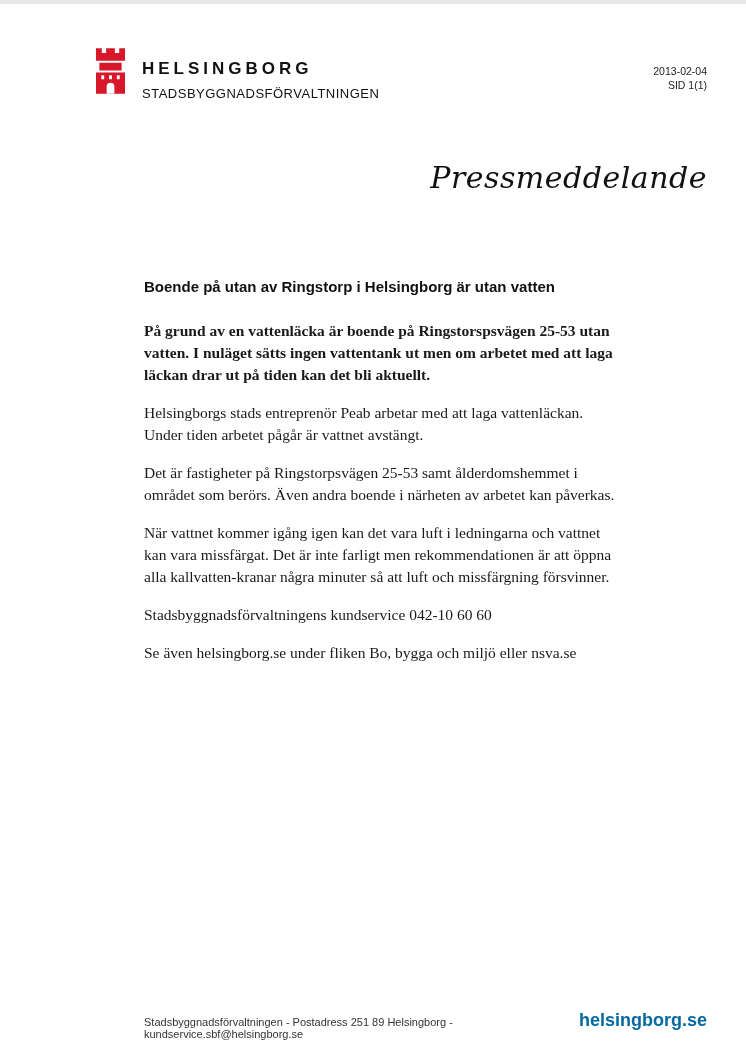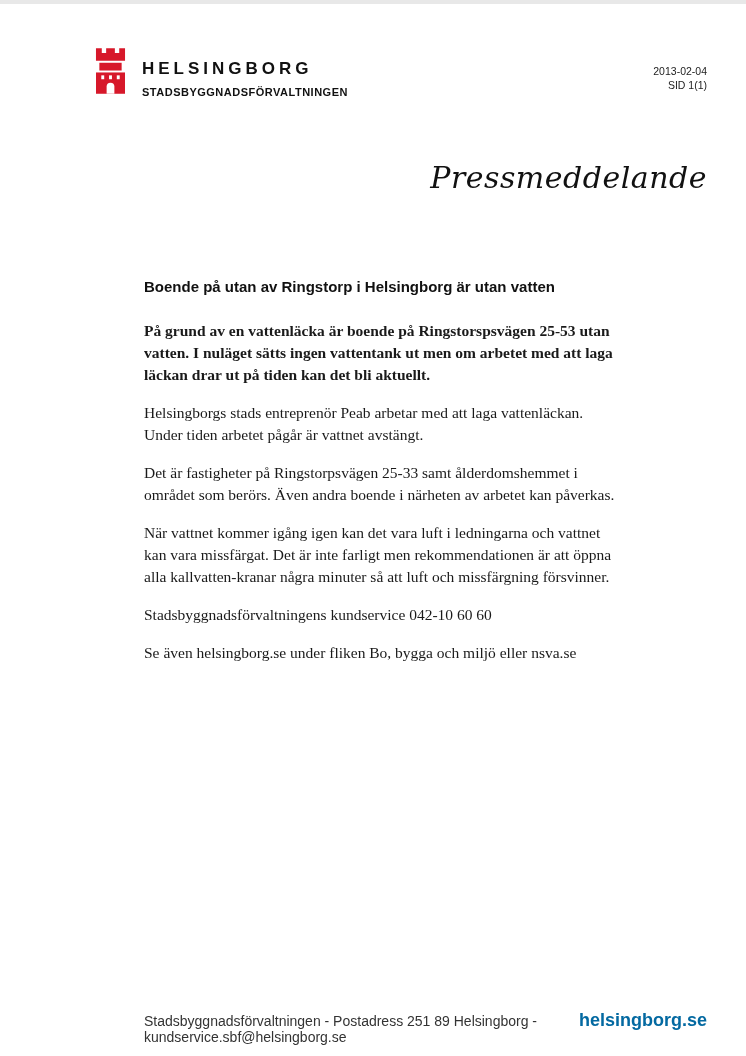--- a/index.html
+++ b/index.html
@@ -31,25 +31,24 @@
   .org-name {
     font-family: "Liberation Sans", sans-serif;
     font-weight: bold;
     font-size: 17px;
     letter-spacing: 4px;
     margin-top: 13px;
     color: #111;
   }
   .dept {
     font-family: "Liberation Sans", sans-serif;
-    font-size: 11px;
+    font-size: 13px;
     letter-spacing: 0.5px;
     margin-top: 7px;
     color: #111;
-    font-weight: bold;
   }
   .date-block {
     font-family: Liberation Sans, sans-serif;
     font-size: 10.5px;
     line-height: 1.35;
     text-align: right;
     margin-top: 18px;
     color: #222;
   }
 
@@ -94,21 +93,21 @@
     position: absolute;
     left: 144px;
     right: 39px;
     top: 1006px;
     display: flex;
     justify-content: space-between;
     align-items: baseline;
   }
   .footer-left {
     font-family: "Liberation Sans", sans-serif;
-    font-size: 14px;
+    font-size: 11px;
     color: #333;
   }
   .footer-right {
     font-family: "Liberation Sans", sans-serif;
     font-weight: bold;
     font-size: 18px;
     color: #0369a1;
     text-align: right;
   }
 </style>
@@ -142,21 +141,21 @@
   </div>
 
   <div class="doc-type">Pressmeddelande</div>
 
   <div class="main">
     <h1 class="title">Boende på utan av Ringstorp i Helsingborg är utan vatten</h1>
 
     <p class="lead">På grund av en vattenläcka är boende på Ringstorspsvägen 25-53 utan vatten. I nuläget sätts ingen vattentank ut men om arbetet med att laga läckan drar ut på tiden kan det bli aktuellt.</p>
 
     <p>Helsingborgs stads entreprenör Peab arbetar med att laga vattenläckan. Under tiden arbetet pågår är vattnet avstängt.</p>
-    <p>Det är fastigheter på Ringstorpsvägen 25-33 samt ålderdomshemmet i området som berörs. Även andra boende i närheten av arbetet kan påverkas.</p>
+    <p>Det är fastigheter på Ringstorpsvägen 25-53 samt ålderdomshemmet i området som berörs. Även andra boende i närheten av arbetet kan påverkas.</p>
     <p>När vattnet kommer igång igen kan det vara luft i ledningarna och vattnet kan vara missfärgat. Det är inte farligt men rekommendationen är att öppna alla kallvatten-kranar några minuter så att luft och missfärgning försvinner.</p>
 
     <p class="contact-line">Stadsbyggnadsförvaltningens kundservice 042-10 60 60</p>
 
     <p class="see-also">Se även helsingborg.se under fliken Bo, bygga och miljö eller nsva.se</p>
   </div>
 
   <div class="footer">
     <span class="footer-left">Stadsbyggnadsförvaltningen - Postadress 251 89 Helsingborg - kundservice.sbf@helsingborg.se</span>
     <span class="footer-right">helsingborg.se</span>

